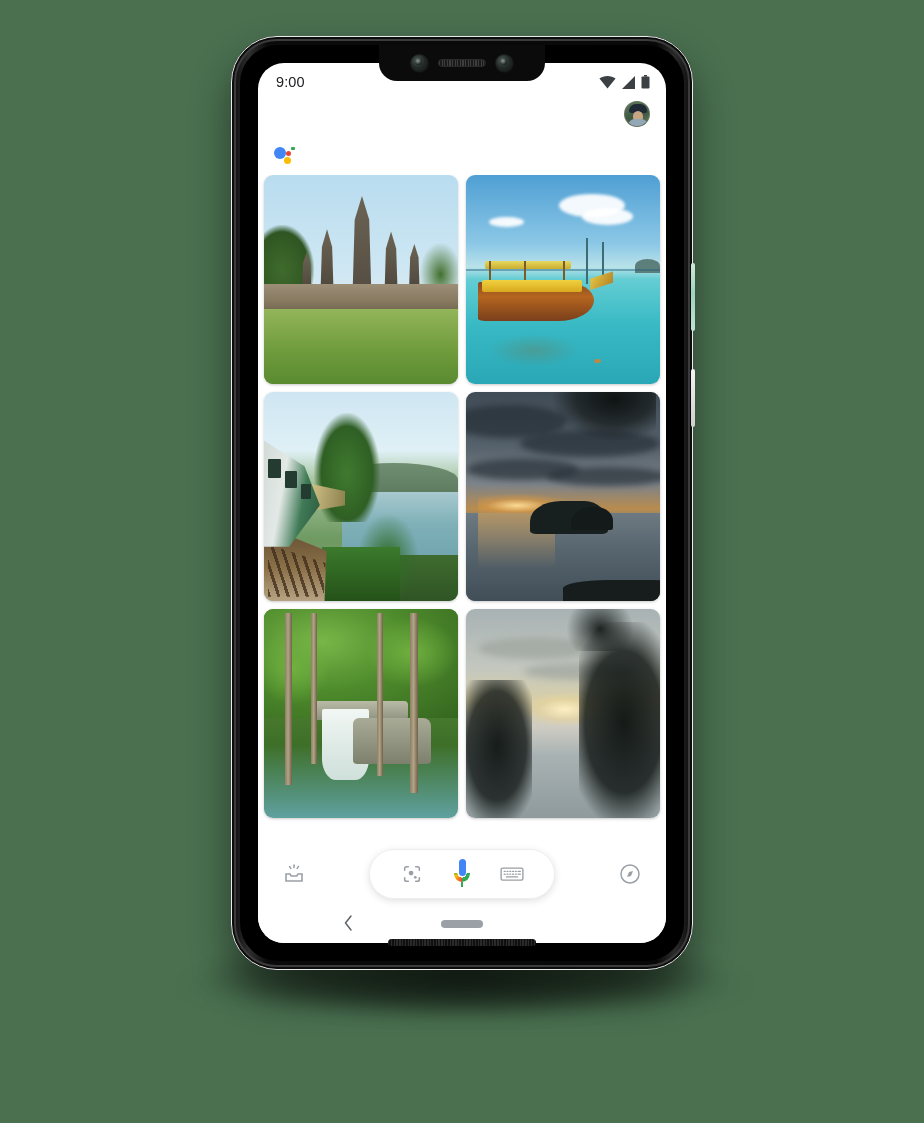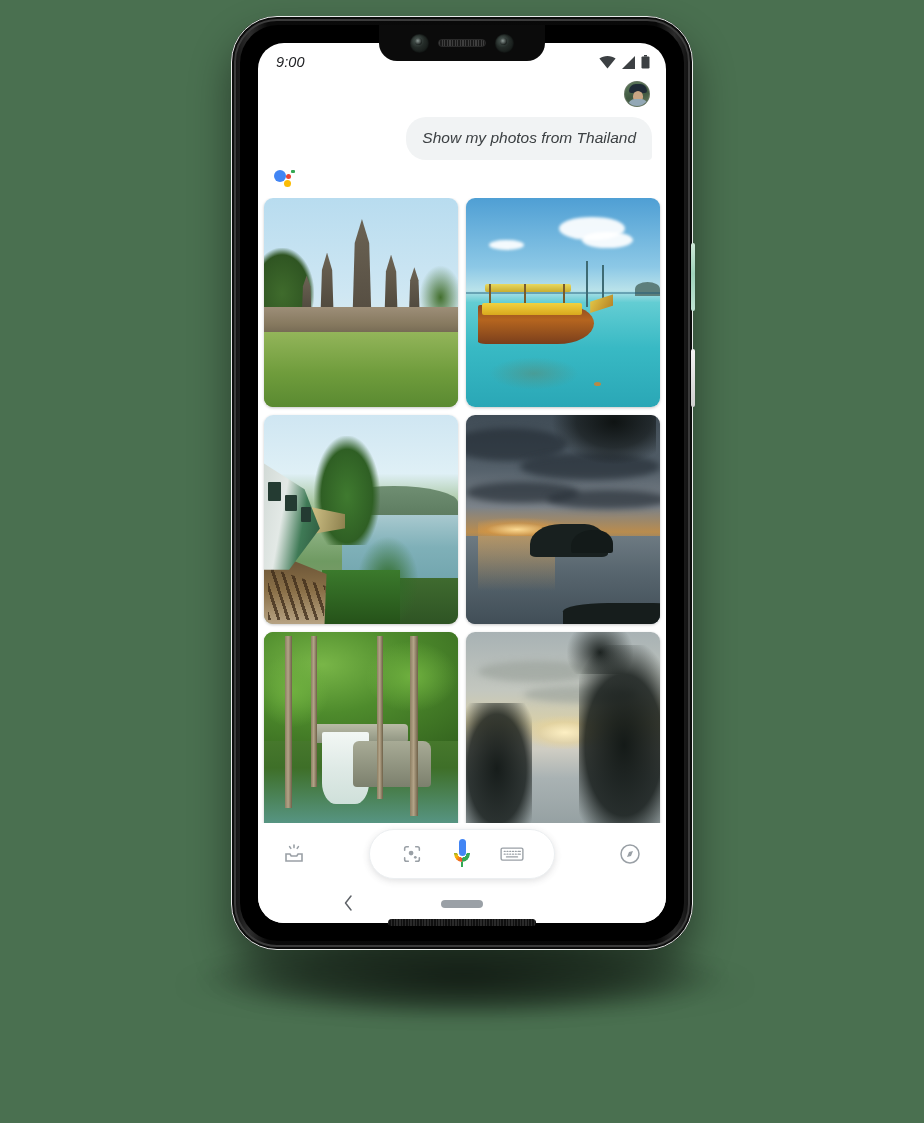--- a/index.html
+++ b/index.html
@@ -18,25 +18,24 @@
     filter:blur(7px);
   }
   .ground-shadow2{
     position:absolute; left:170px; top:955px; width:590px; height:60px;
     background:radial-gradient(ellipse at 50% 50%, rgba(0,0,0,.33) 0%, rgba(0,0,0,0) 70%);
     filter:blur(10px);
   }
 
   
   .phone{
-    position:absolute; left:231px; top:16px; width:462px; height:934px;
+    position:absolute; left:231px; top:36px; width:462px; height:934px;
     border-radius:46px;
     background:#0c0c0c;
     box-shadow:0 22px 40px rgba(0,0,0,.45);
-    font-style:italic;
   }
   .phone-rim{
     position:absolute; inset:0; border-radius:46px;
     border:1.5px solid #e9ecea;
     pointer-events:none;
   }
   .phone-rim2{
     position:absolute; inset:3px; border-radius:43px;
     border:2px solid #3c3c3c;
     background:linear-gradient(90deg,#151515 0%,#2e2e2e 3%,#0a0a0a 7%,#080808 93%,#2b2b2b 97%,#131313 100%);
@@ -348,21 +347,20 @@
       <div class="avatar-row">
         <div class="avatar">
           <div class="a-sky"></div>
           <div class="a-hat"></div>
           <div class="a-face"></div>
           <div class="a-body"></div>
         </div>
       </div>
 
       <div class="convo">
-        <div class="bubble-user">Show my photos from Thailand</div>
         <div class="assistant-row">
           <div class="glogo">
             <span class="d-blue"></span>
             <span class="d-red"></span>
             <span class="d-yellow"></span>
             <span class="d-green"></span>
           </div>
         </div>
       </div>
 

